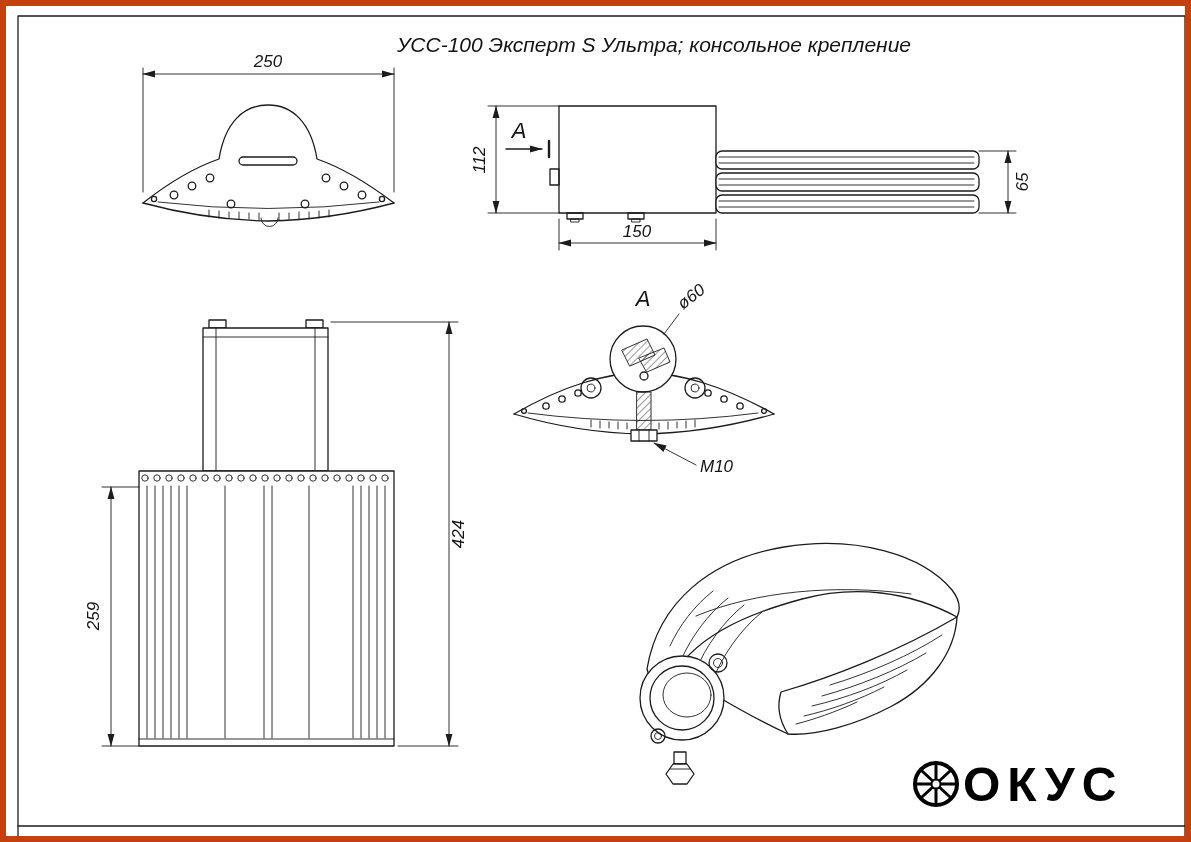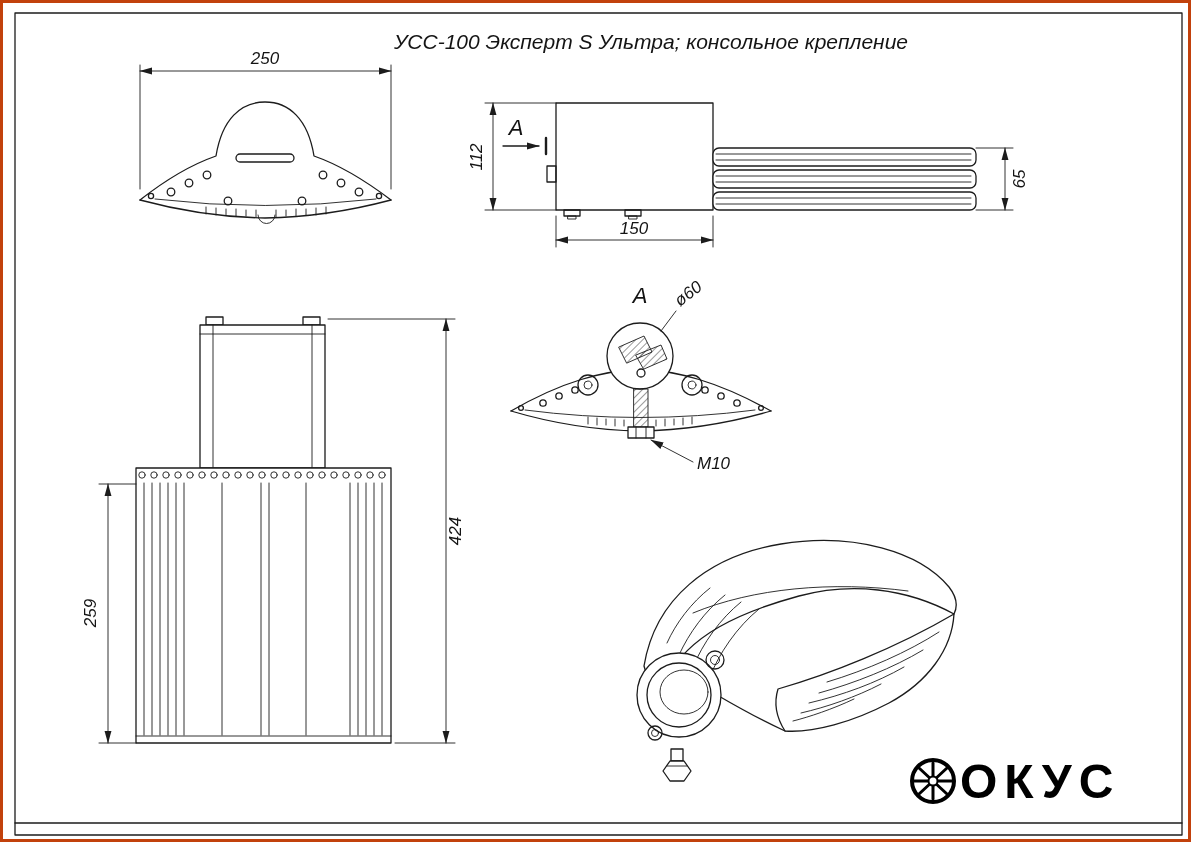--- a/index.html
+++ b/index.html
@@ -1,19 +1,19 @@
 <!DOCTYPE html>
 <html><head>
 <meta charset="utf-8">
 <style>
   * { box-sizing: border-box; }
   html, body { margin: 0; padding: 0; background: #e9e9e9; }
   .page {
     width: 1191px; height: 842px; background: #fff; position: relative;
-    font-family: "Liberation Sans", sans-serif; border: 3px solid #c2410c;
+    font-family: "Liberation Sans", sans-serif; border: 6px solid #c2410c;
     overflow: hidden;
   }
   svg { position: absolute; left: 0; top: 0; }
   .ln  { fill: none; stroke: #1c1c1c; stroke-width: 1.3; stroke-linejoin: round; stroke-linecap: round; }
   .thin  { stroke-width: 0.9; }
   .thick { stroke-width: 2.4; }
   .wfill { fill: #fff; }
   text { fill: #141414; }
   .dim     { font: italic 17px "Liberation Sans", sans-serif; }
   .big     { font: italic 21px "Liberation Sans", sans-serif; }

